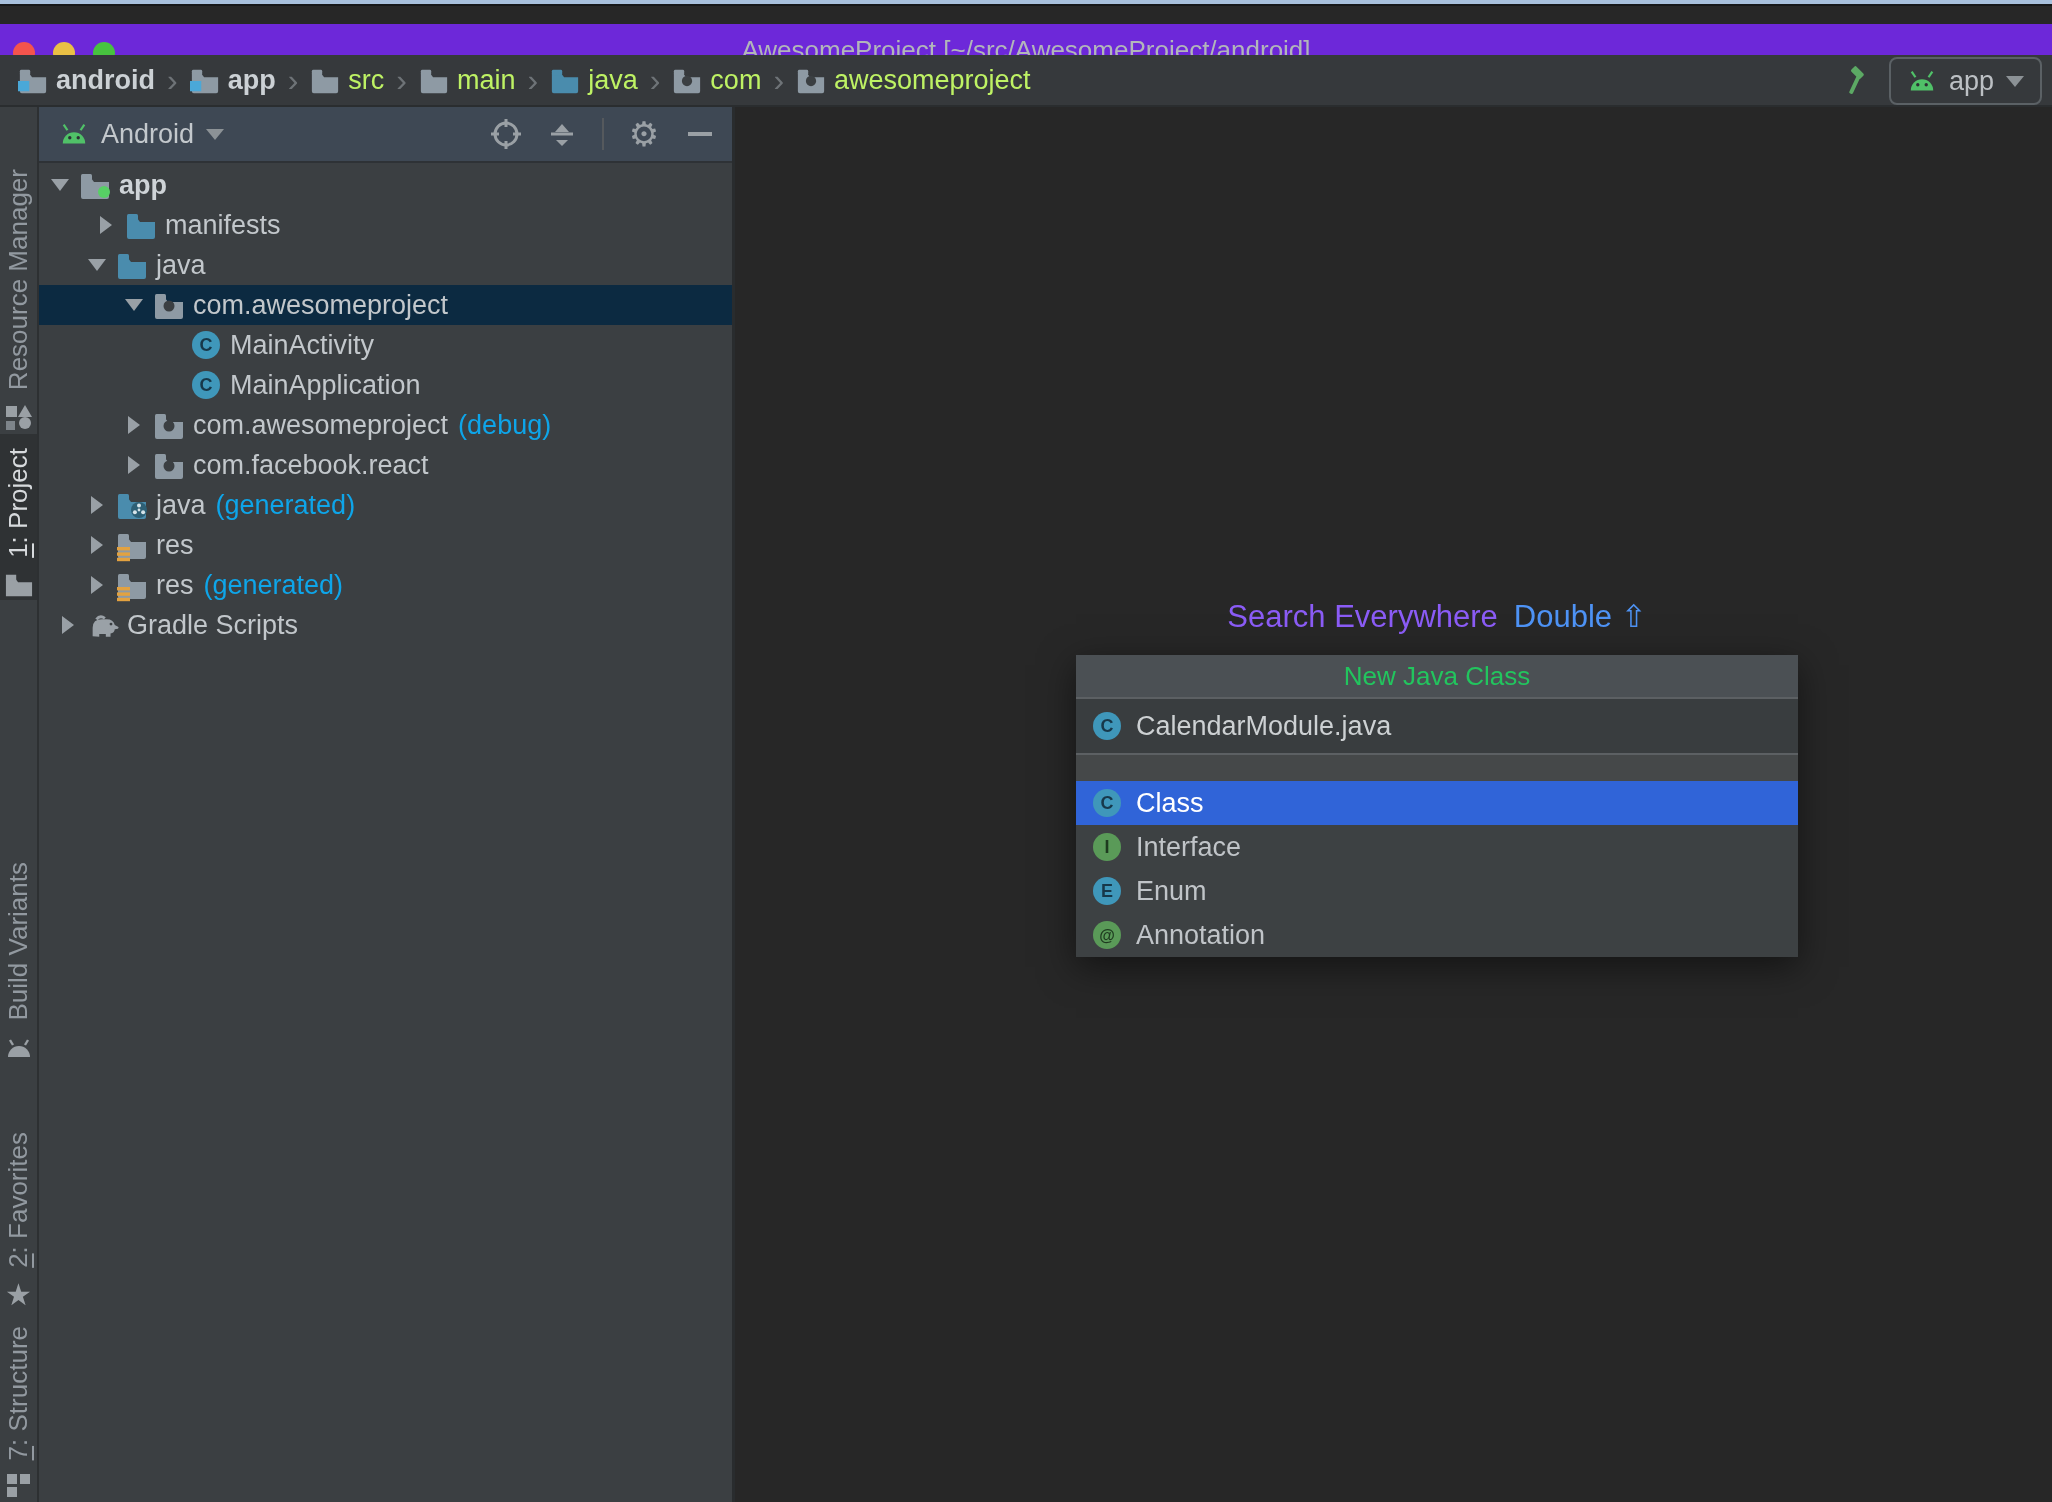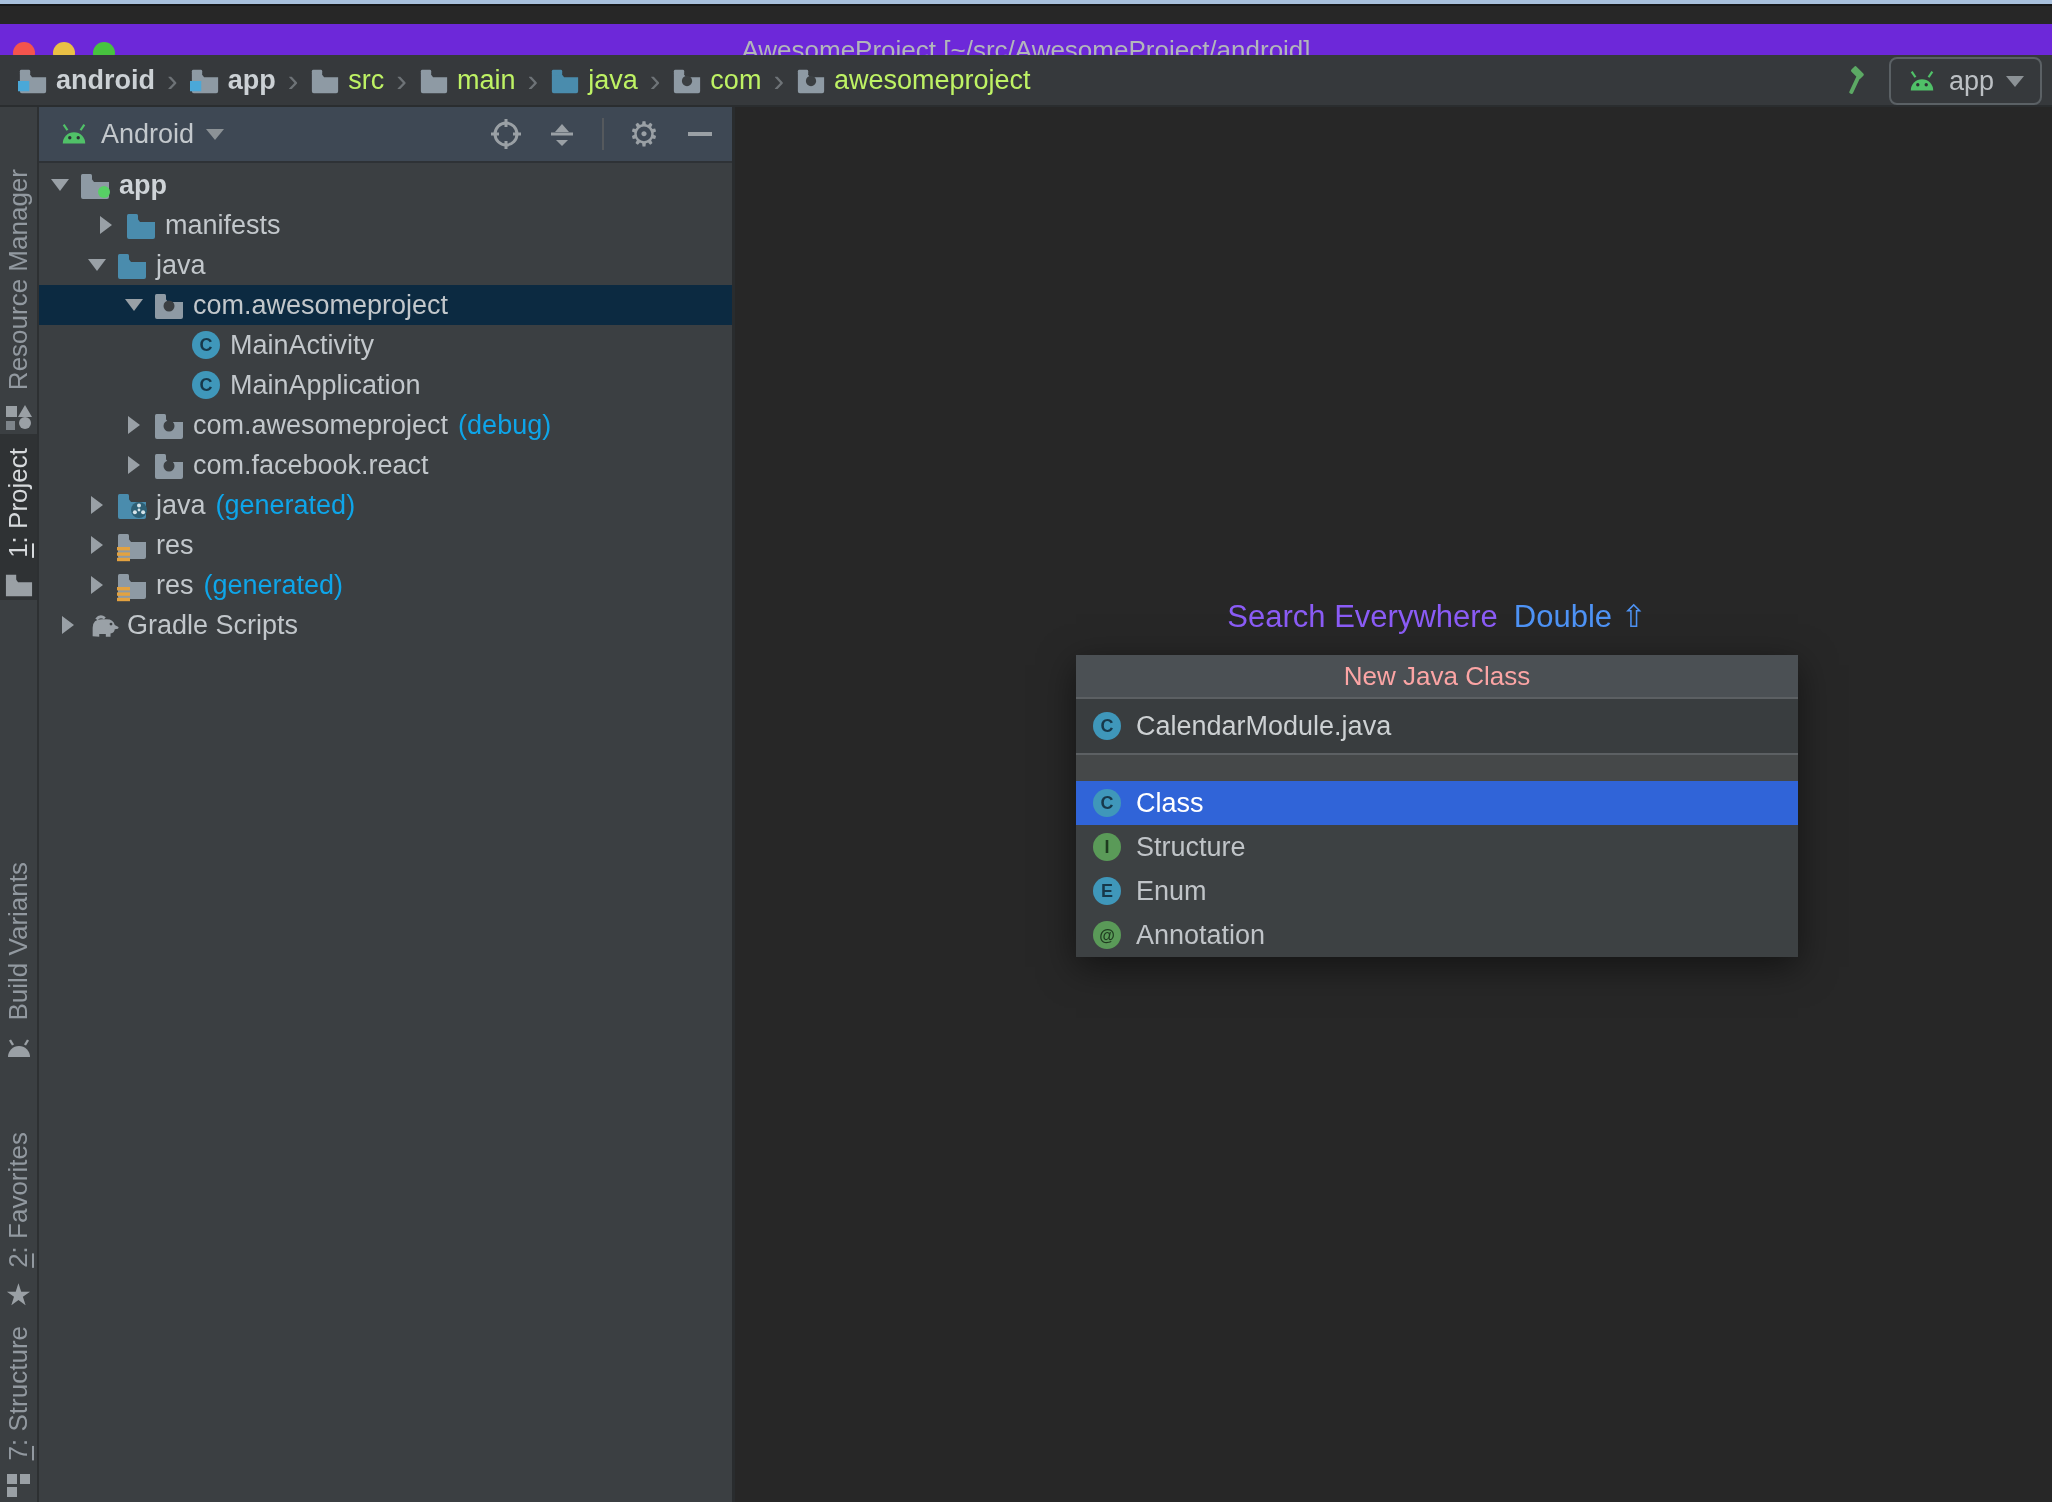--- a/index.html
+++ b/index.html
@@ -57,21 +57,21 @@
 
   
   #editor{position:absolute;left:738px;top:107px;width:1314px;height:1395px;background:#272727;}
   #search-hint{position:absolute;left:338px;top:491px;width:722px;display:flex;justify-content:center;align-items:center;gap:16px;font-size:31px;}
   #search-hint .hint-text{color:#8b5cf6;}
   #search-hint .hint-shortcut{color:#4e93f5;}
 
   
   #popup{position:absolute;left:1076px;top:655px;width:722px;background:#3d4143;box-shadow:0 10px 34px rgba(0,0,0,.5);}
   #popup-header{height:44px;background:#4b5054;display:flex;align-items:center;justify-content:center;
-    font-size:26px;color:#fca5a5;border-bottom:2px solid #5c6063;}
+    font-size:26px;color:#22c55e;border-bottom:2px solid #5c6063;}
   #popup-input{height:56px;background:#393d3f;display:flex;align-items:center;padding:0 16px;gap:14px;
     border-bottom:2px solid #5c6063;font-size:27px;color:#cdd1d3;}
   #popup-gap{height:26px;background:#454849;}
   .popup-option{height:44px;display:flex;align-items:center;padding:0 16px;gap:14px;font-size:27px;color:#c0c4c8;}
   .popup-option.selected{background:#3064d8;color:#ffffff;}
   .kind-icon{width:30px;height:30px;flex:0 0 30px;display:flex;align-items:center;justify-content:center;}
 </style>
 </head>
 <body>
 
@@ -475,21 +475,21 @@
           </span>
           <span>Class</span>
         </div>
         <div class="popup-option">
           <span class="kind-icon">
             <svg width="30" height="30" viewBox="0 0 30 30">
               <circle cx="15" cy="15" r="14" fill="#5a9a58"></circle>
               <text x="15" y="21" text-anchor="middle" font-size="18" font-weight="bold" fill="#1e3a1f" font-family="Liberation Sans, DejaVu Sans, sans-serif">I</text>
             </svg>
           </span>
-          <span>Structure</span>
+          <span>Interface</span>
         </div>
         <div class="popup-option">
           <span class="kind-icon">
             <svg width="30" height="30" viewBox="0 0 30 30">
               <circle cx="15" cy="15" r="14" fill="#3f97ba"></circle>
               <text x="15" y="21" text-anchor="middle" font-size="18" font-weight="bold" fill="#17384a" font-family="Liberation Sans, DejaVu Sans, sans-serif">E</text>
             </svg>
           </span>
           <span>Enum</span>
         </div>

